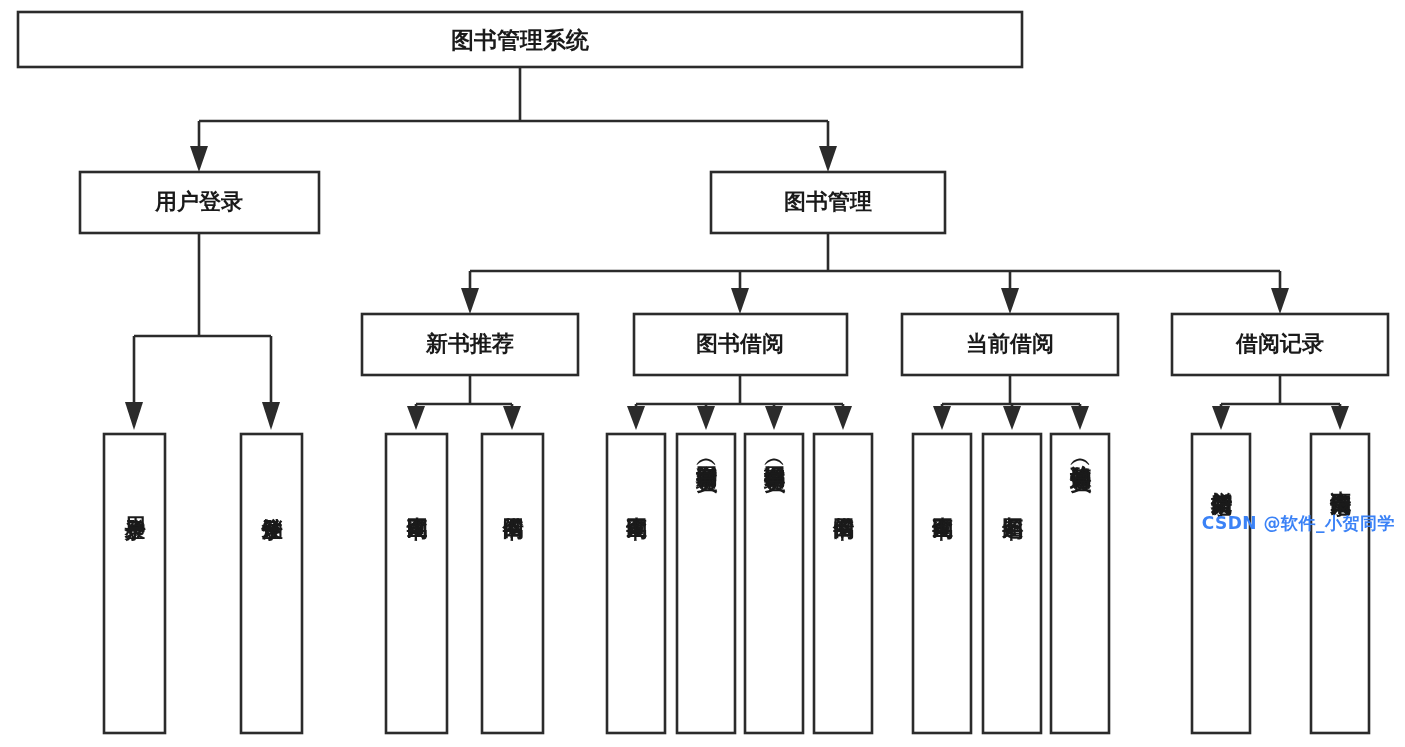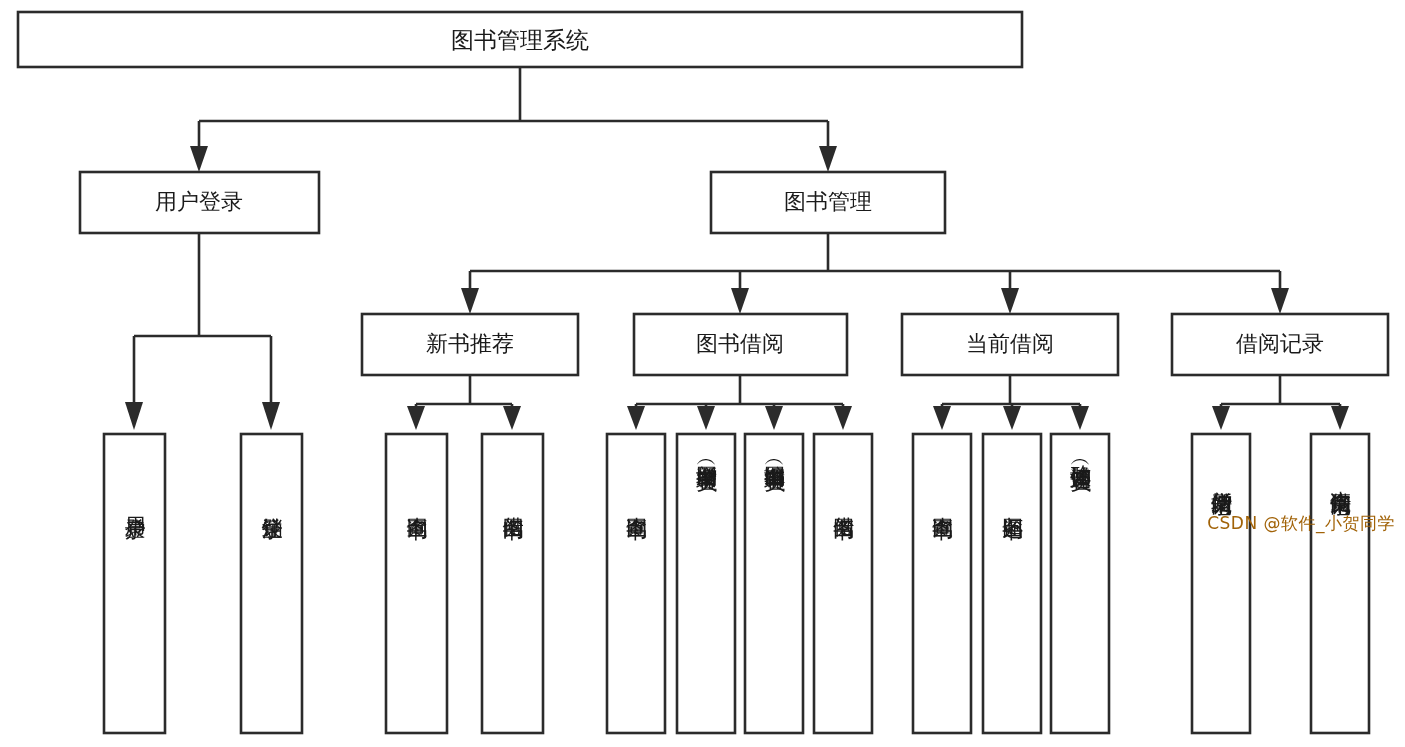--- a/index.html
+++ b/index.html
@@ -11,20 +11,21 @@
     width: 1405px;
     height: 747px;
     font-family: "DejaVu Sans", "Liberation Sans", sans-serif;
     overflow: hidden;
   }
   #diagram-root {
     position: relative;
     width: 1405px;
     height: 541px;
     background: #ffffff;
+    font-weight: bold;
   }
   svg#tree-svg {
     position: absolute;
     left: 0;
     top: 0;
     width: 1405px;
     height: 747px;
     display: block;
   }
   .node-rect {
@@ -72,21 +73,21 @@
     color: #1a1a1a;
     letter-spacing: 1px;
     white-space: nowrap;
   }
   .watermark {
     position: absolute;
     right: 10px;
     bottom: 6px;
     font-family: "DejaVu Sans", "Liberation Sans", sans-serif;
     font-size: 17px;
-    color: #a16207;
+    color: #3b82f6;
     letter-spacing: 0.5px;
     white-space: nowrap;
   }
 </style>
 </head>
 <body>
 
 <div id="diagram-root">
 
   <svg id="tree-svg" viewBox="0 0 1405 747">

